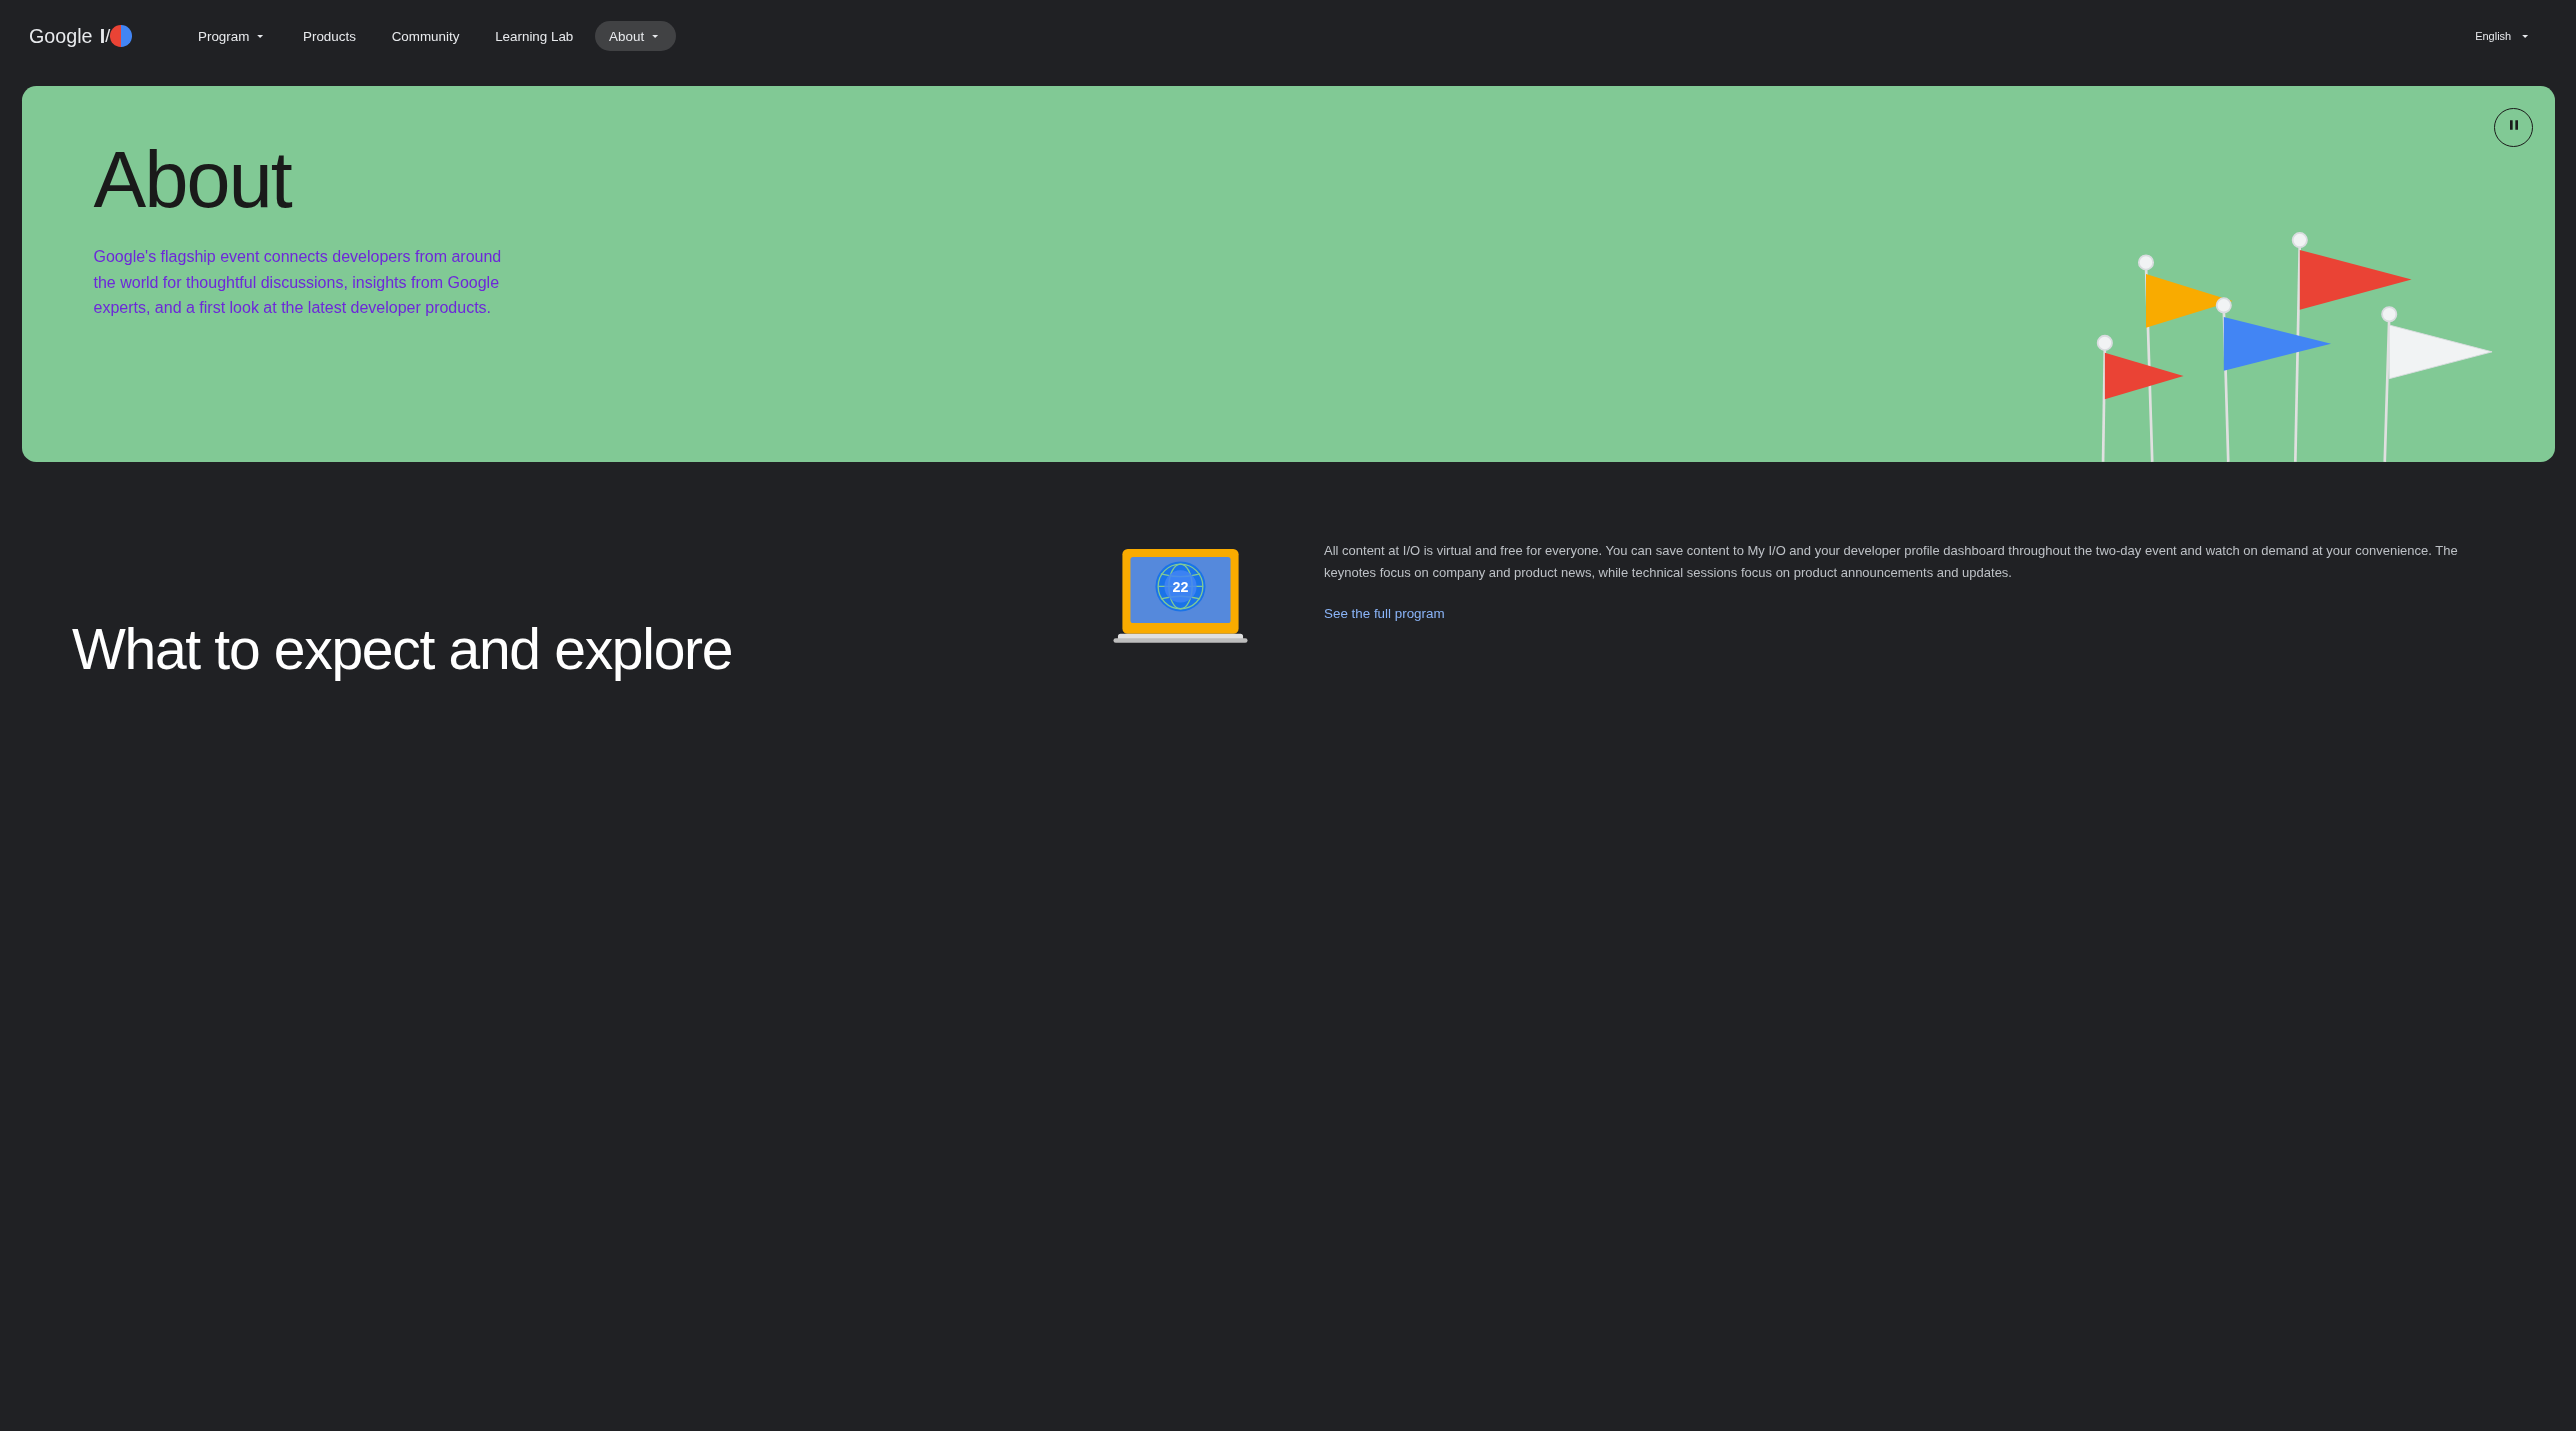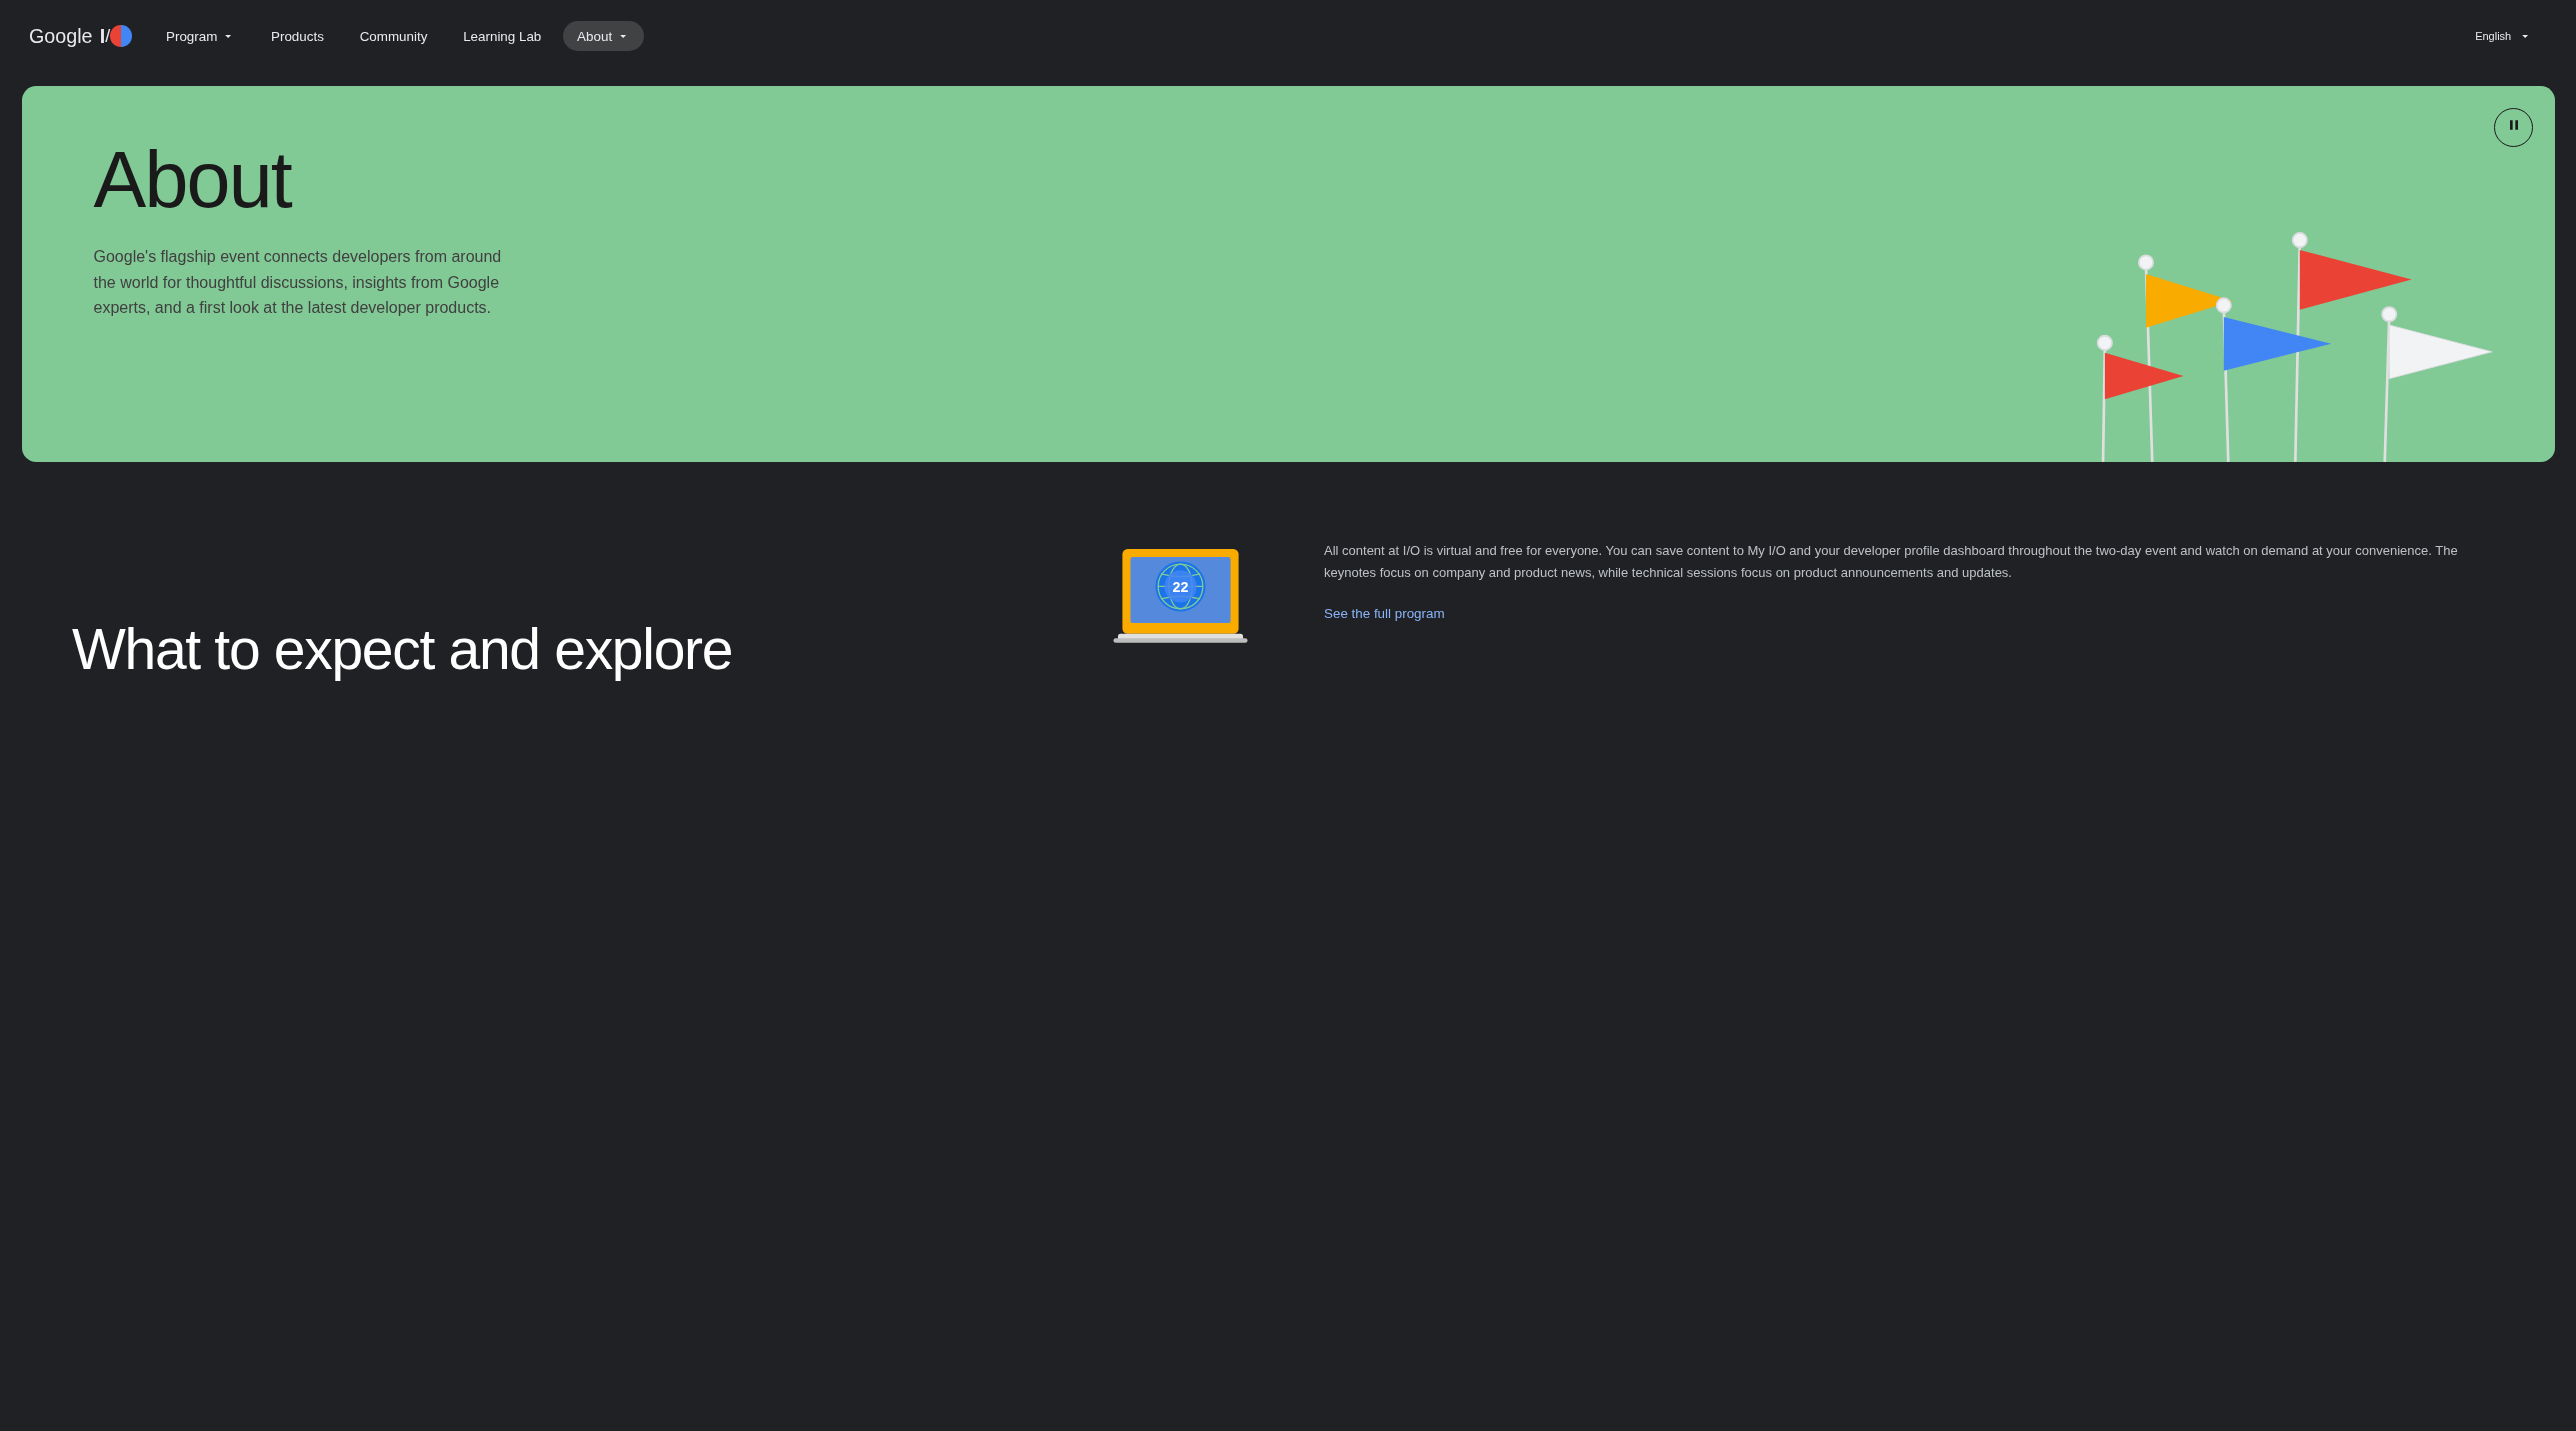--- a/index.html
+++ b/index.html
@@ -20,21 +20,21 @@
       padding: 0 29px;
       height: 72px;
       position: sticky;
       top: 0;
       z-index: 100;
     }
 
     .logo-container {
       display: flex;
       align-items: flex-start;
-      margin-right: 20px;
+      margin-right: 52px;
       text-decoration: none;
     }
 
     .nav-links {
       display: flex;
       align-items: center;
       gap: 7.2px;
       flex: 1;
     }
 
@@ -98,21 +98,21 @@
       font-size: 79px;
       font-weight: 400;
       color: #1a1a1a;
       line-height: 1.0;
       margin-bottom: 25px;
       letter-spacing: -1.8px;
     }
 
     .hero-description {
       font-size: 16px;
-      color: #404040;
+      color: #6d28d9;
       line-height: 1.6;
       max-width: 429px;
     }
 
     .pause-button {
       position: absolute;
       top: 21.5px;
       right: 21.5px;
       width: 39px;
       height: 39px;

